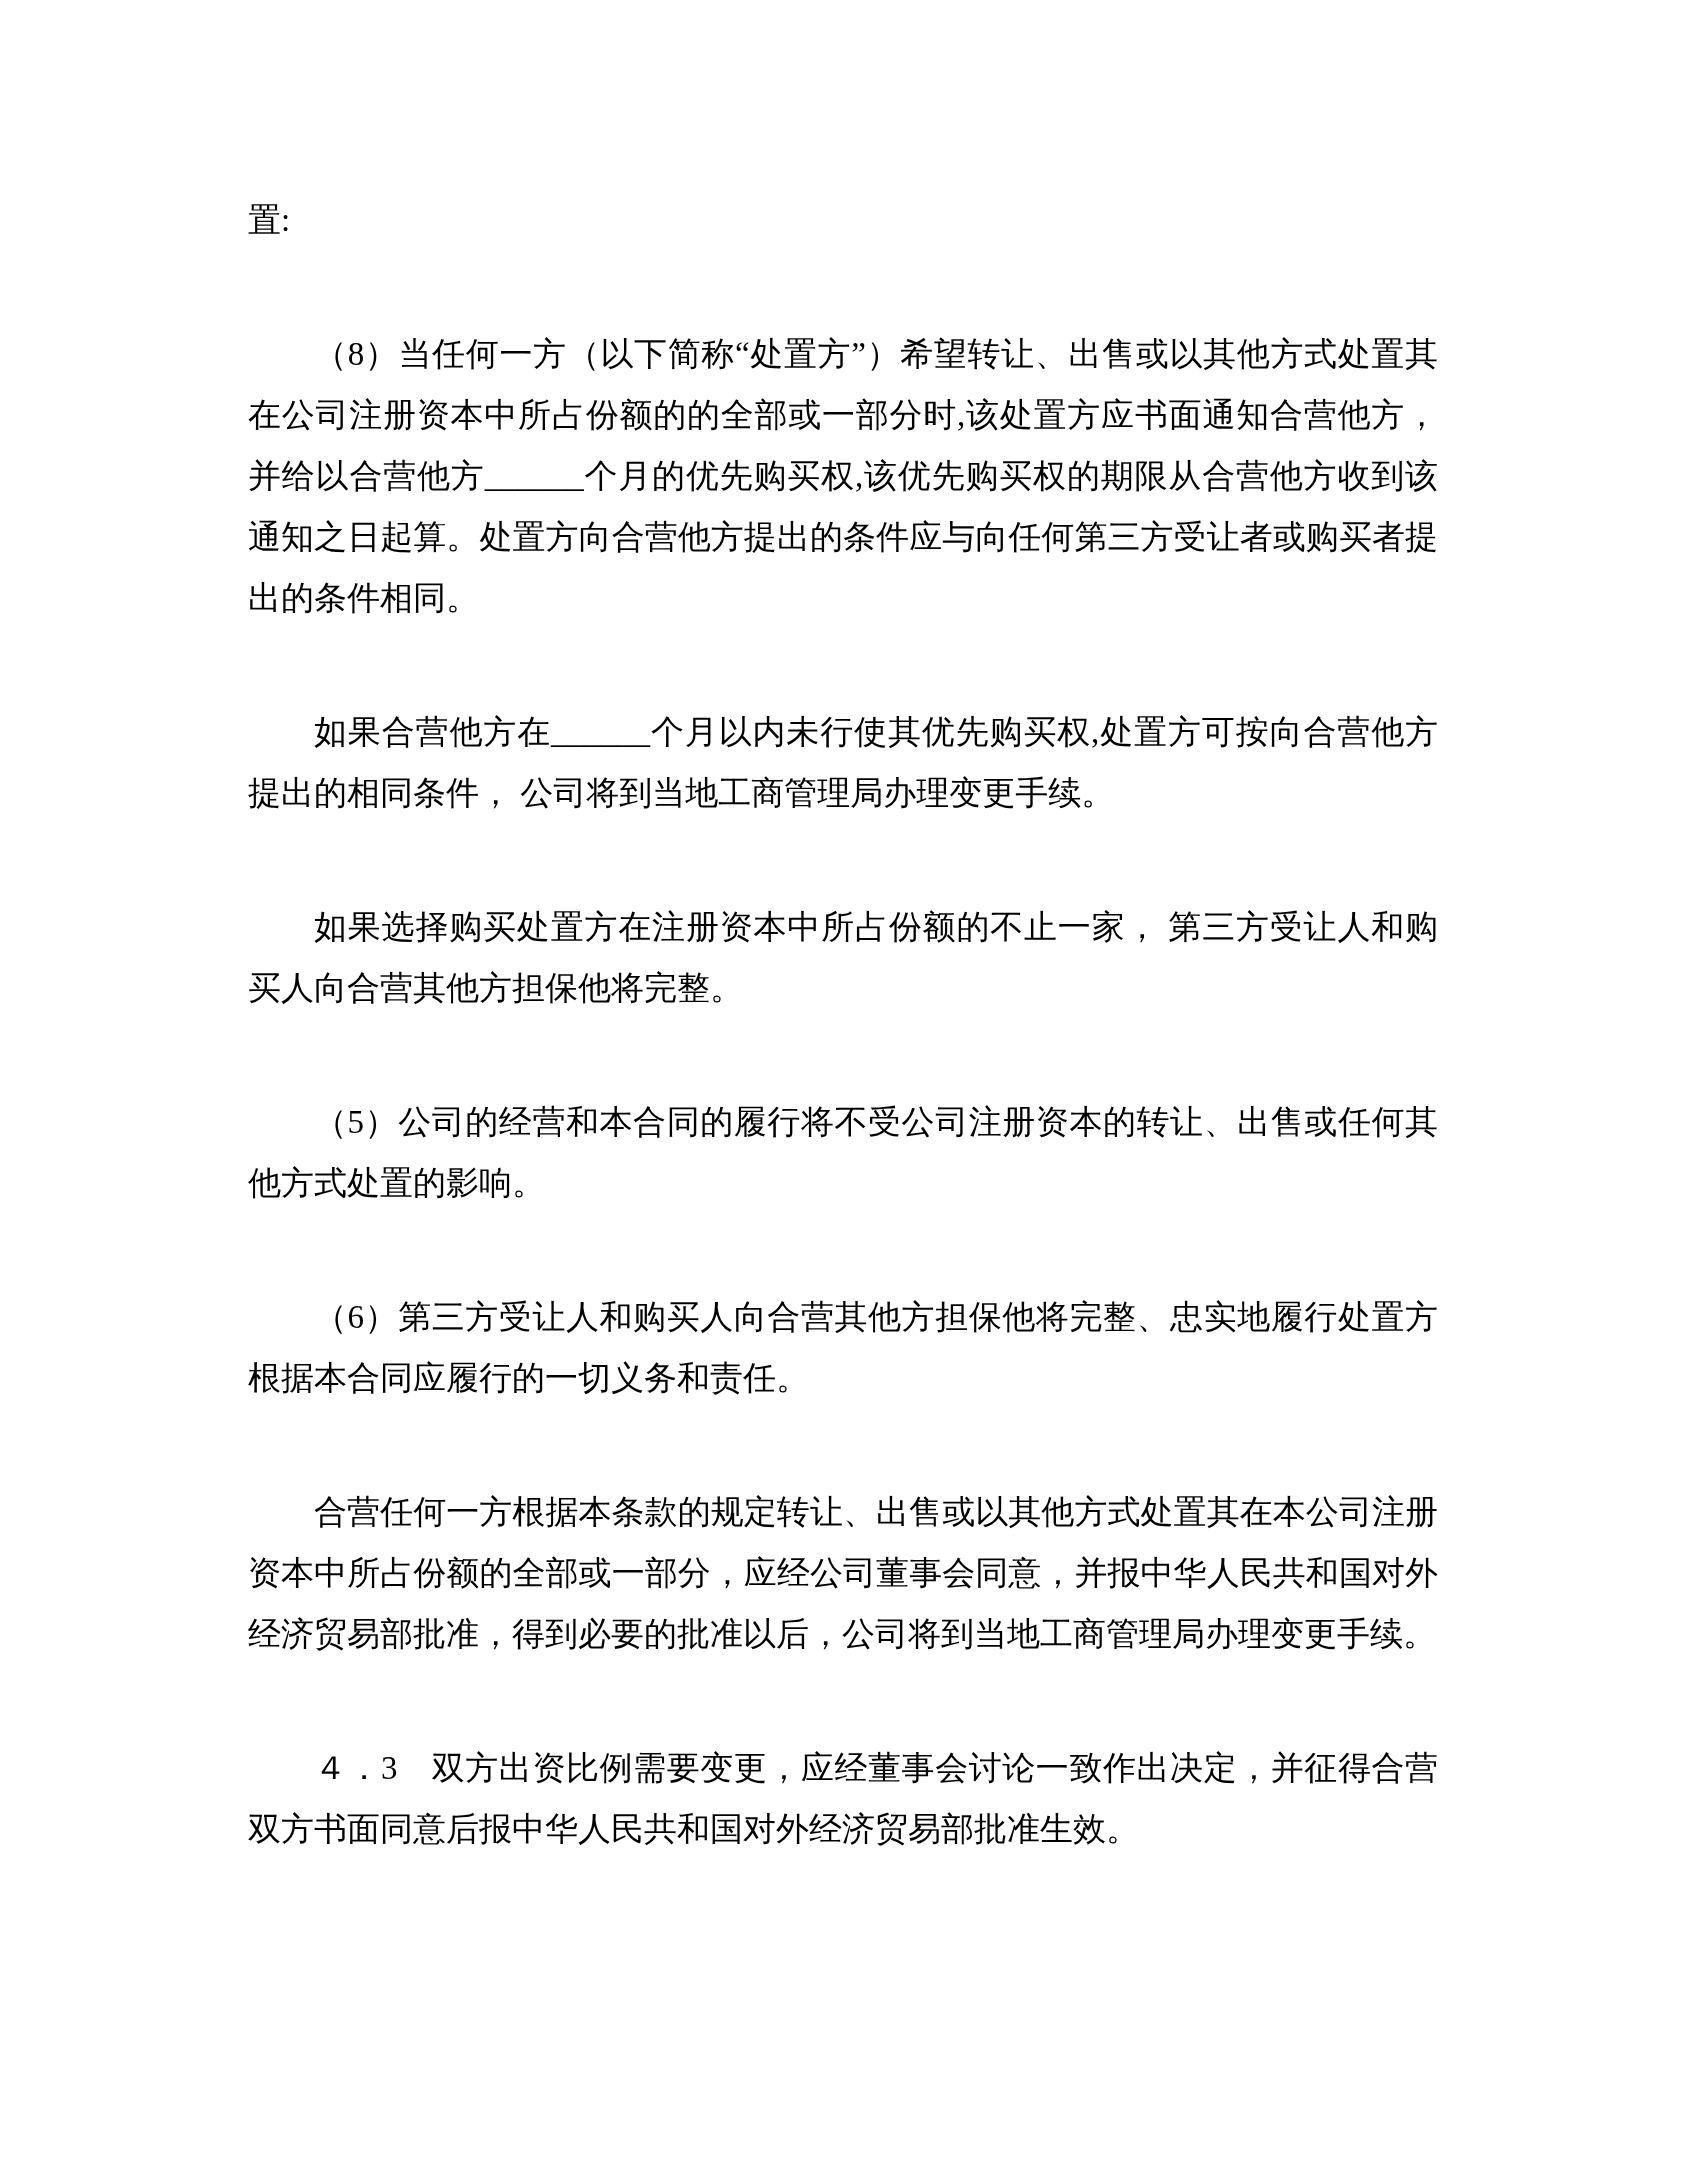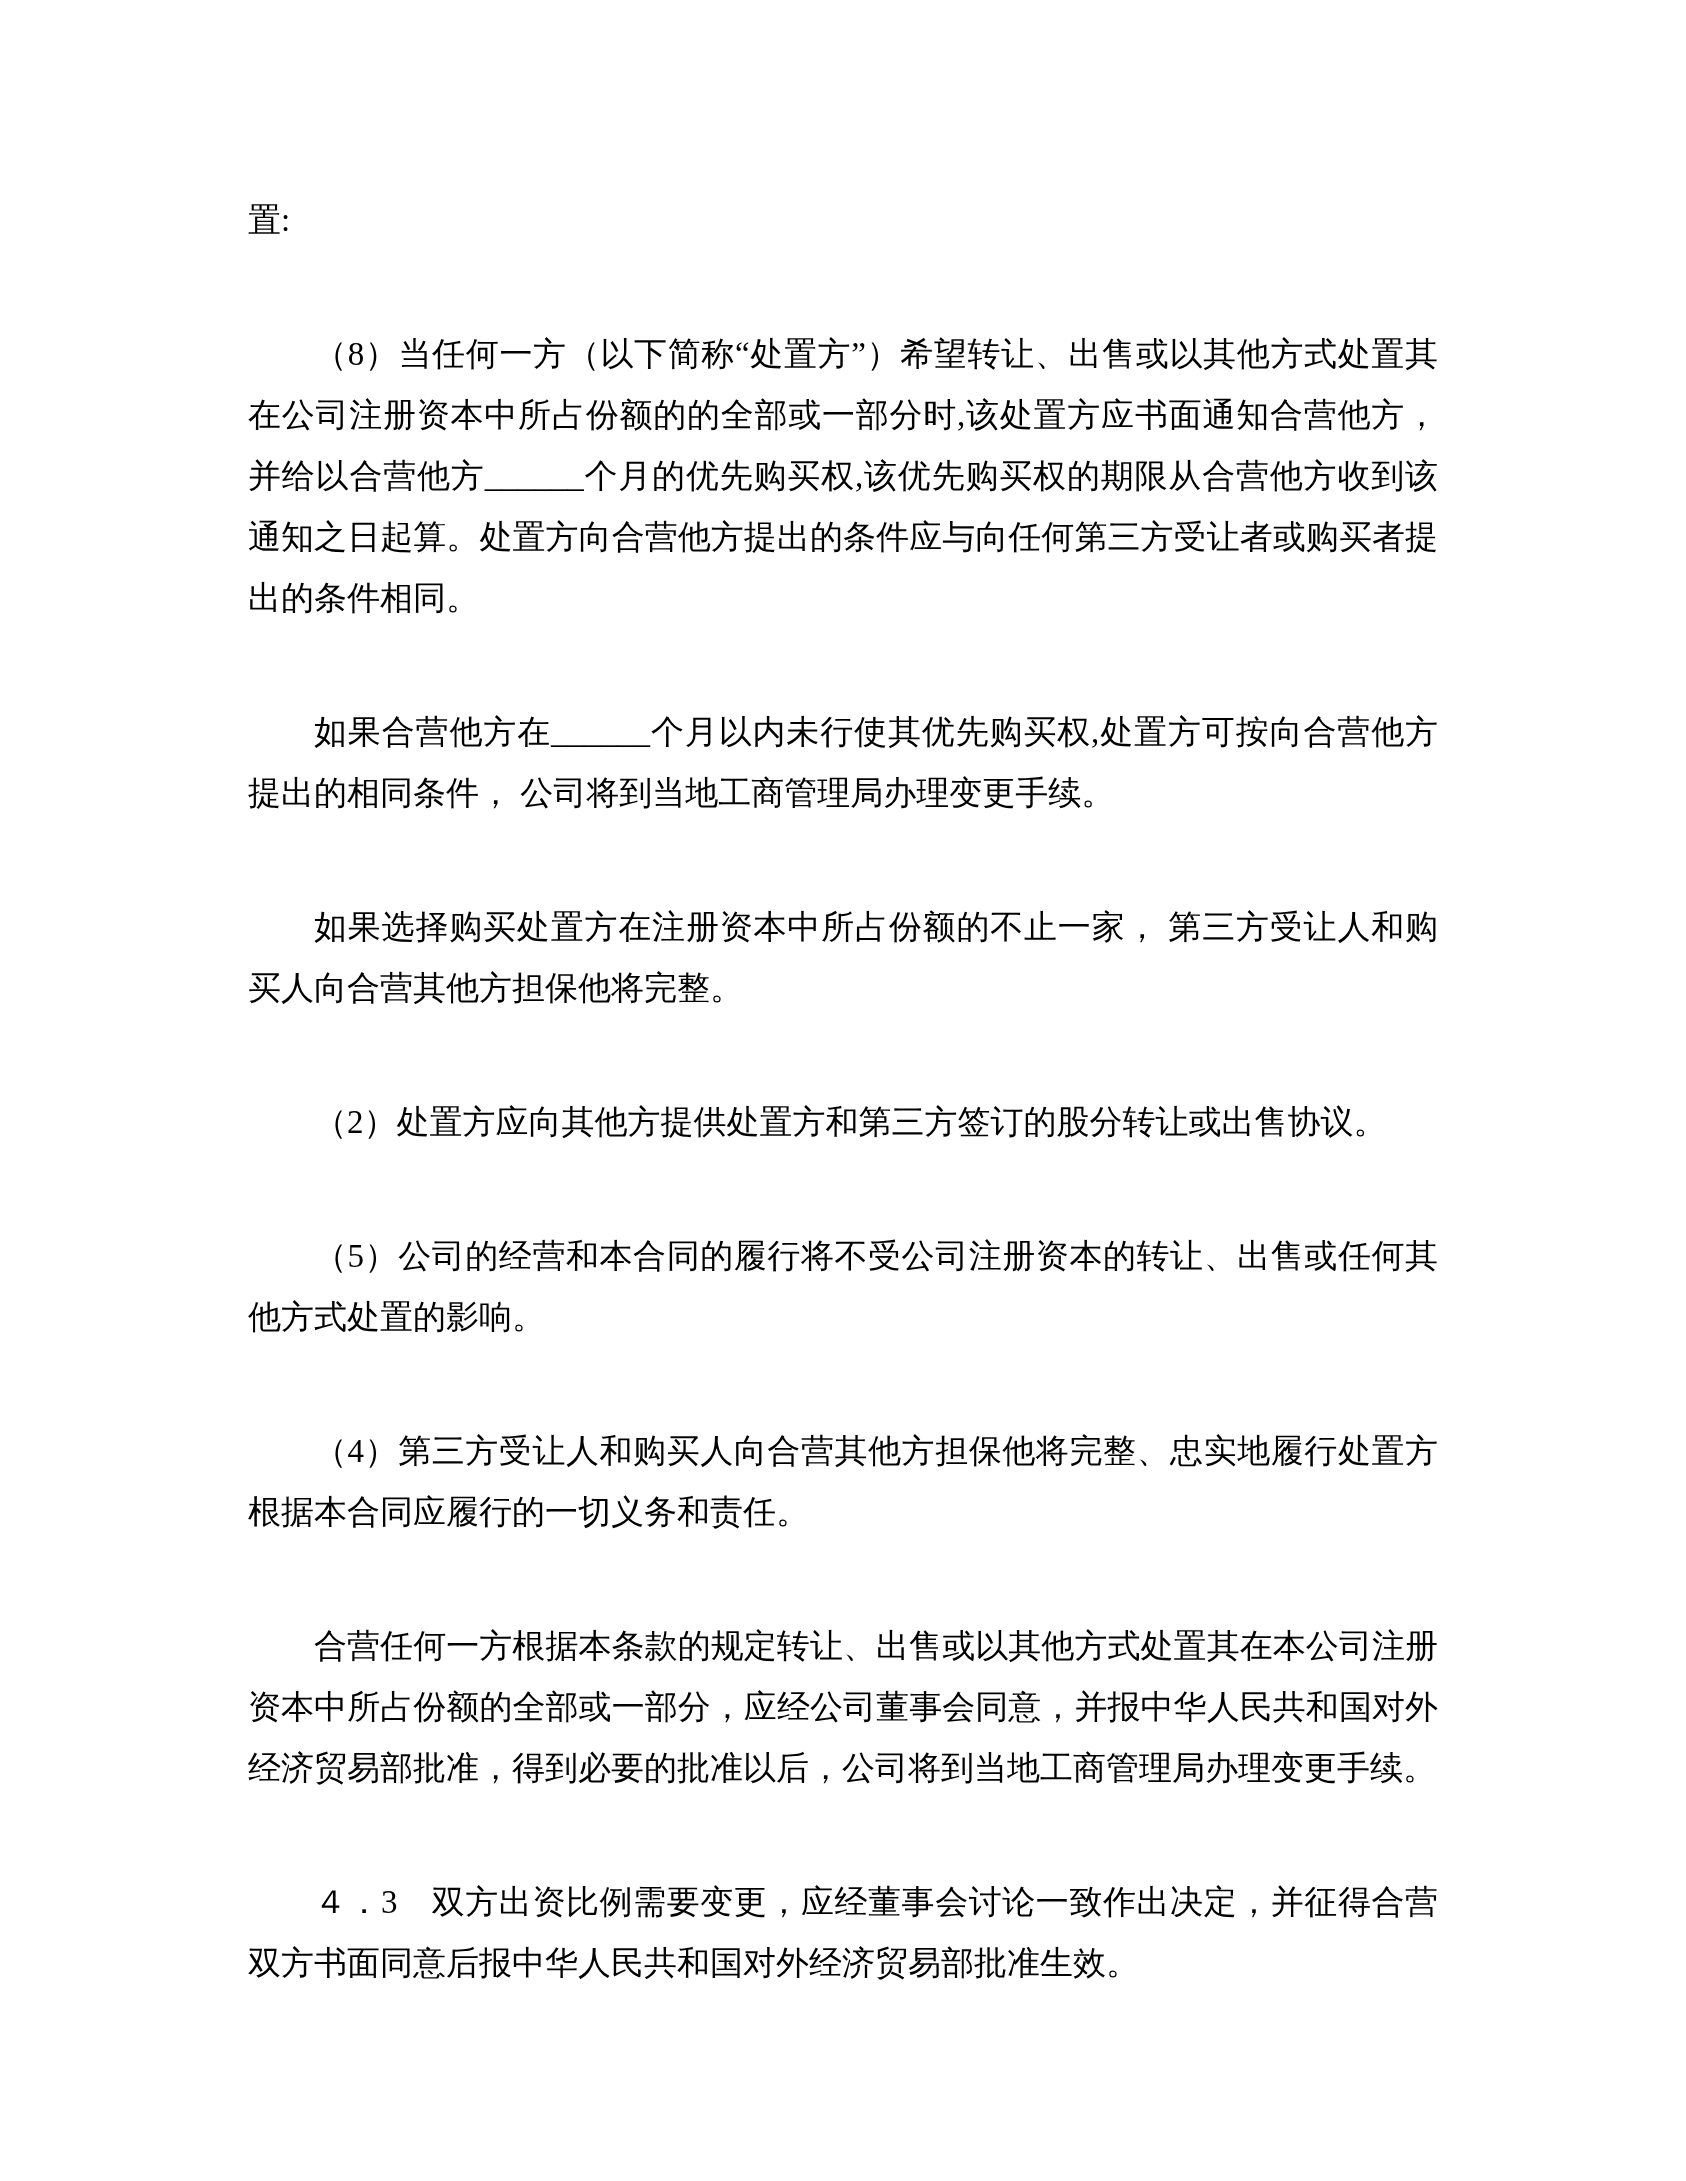--- a/index.html
+++ b/index.html
@@ -38,23 +38,22 @@
 
 <div class="page">
   <p class="doc-line">置:</p>
 
   <p class="doc-line indent">（8）当任何一方（以下简称“处置方”）希望转让、出售或以其他方式处置其在公司注册资本中所占份额的的全部或一部分时,该处置方应书面通知合营他方，并给以合营他方______个月的优先购买权,该优先购买权的期限从合营他方收到该通知之日起算。处置方向合营他方提出的条件应与向任何第三方受让者或购买者提出的条件相同。</p>
 
   <p class="doc-line indent">如果合营他方在______个月以内未行使其优先购买权,处置方可按向合营他方提出的相同条件， 公司将到当地工商管理局办理变更手续。</p>
 
   <p class="doc-line indent">如果选择购买处置方在注册资本中所占份额的不止一家， 第三方受让人和购买人向合营其他方担保他将完整。</p>
 
-  <p class="doc-line indent">（2）处置方应向其他方提供处置方和第三方签订的股分转让或出售协议。</p>
 
   <p class="doc-line indent">（5）公司的经营和本合同的履行将不受公司注册资本的转让、出售或任何其他方式处置的影响。</p>
 
-  <p class="doc-line indent">（4）第三方受让人和购买人向合营其他方担保他将完整、忠实地履行处置方根据本合同应履行的一切义务和责任。</p>
+  <p class="doc-line indent">（6）第三方受让人和购买人向合营其他方担保他将完整、忠实地履行处置方根据本合同应履行的一切义务和责任。</p>
 
   <p class="doc-line indent">合营任何一方根据本条款的规定转让、出售或以其他方式处置其在本公司注册资本中所占份额的全部或一部分，应经公司董事会同意，并报中华人民共和国对外经济贸易部批准，得到必要的批准以后，公司将到当地工商管理局办理变更手续。</p>
 
   <p class="doc-line indent">４．3　双方出资比例需要变更，应经董事会讨论一致作出决定，并征得合营双方书面同意后报中华人民共和国对外经济贸易部批准生效。</p>
 </div>
 
 
 </body></html>

